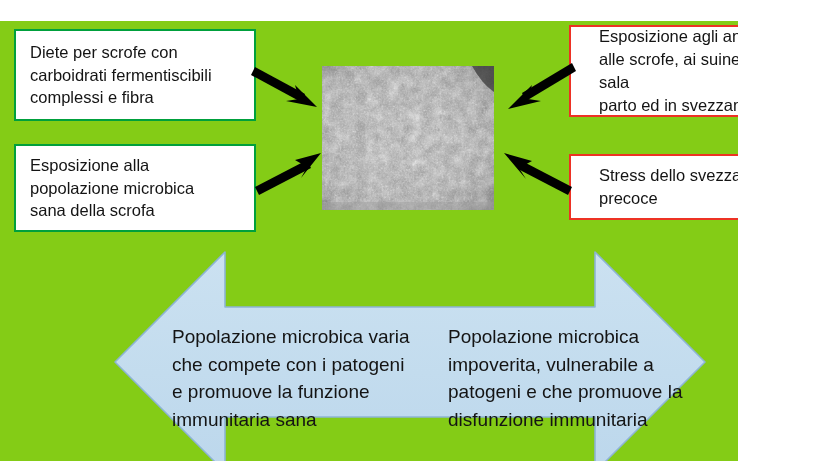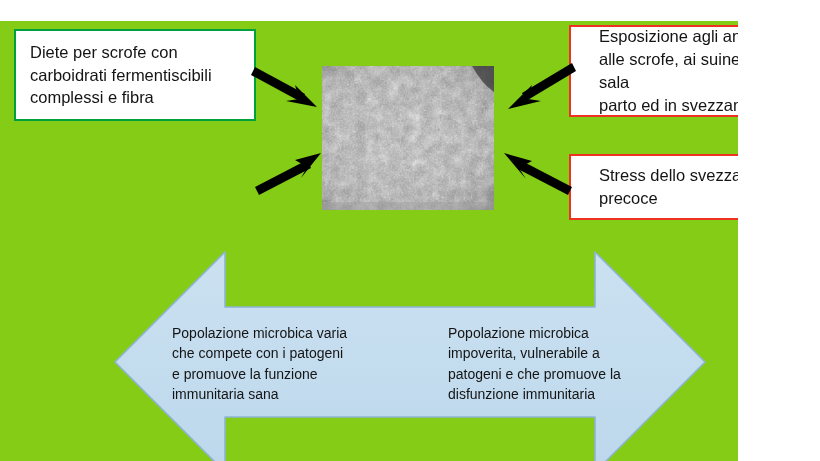--- a/index.html
+++ b/index.html
@@ -69,39 +69,44 @@
     position: absolute;
     left: 108px;
     top: 222px;
     width: 604px;
     height: 232px;
   }
   #double-arrow svg { display: block; }
 
   .arrow-label {
     position: absolute;
-    font-size: 14px;
+    font-size: 19px;
     line-height: 1.45;
     color: #141414;
     white-space: pre-line;
   }
   #label-left  { left: 172px; top: 302px; width: 262px; }
   #label-right { left: 448px; top: 302px; width: 262px; }
 </style>
 </head>
 <body>
 
 <div id="canvas">
 
   <div class="factor-box box-green" id="box-diet">
     <span class="box-text">Diete per scrofe con
 carboidrati fermentiscibili
 complessi e fibra</span>
   </div>
 
+  <div class="factor-box box-green" id="box-exposure">
+    <span class="box-text">Esposizione alla
+popolazione microbica
+sana della scrofa</span>
+  </div>
 
   <div class="factor-box box-red" id="box-antibiotic">
     <span class="box-text">Esposizione agli antibiotici:
 alle scrofe, ai suinetti in sala
 parto ed in svezzamento</span>
   </div>
 
   <div class="factor-box box-red" id="box-stress">
     <span class="box-text">Stress dello svezzamento
 precoce</span>

